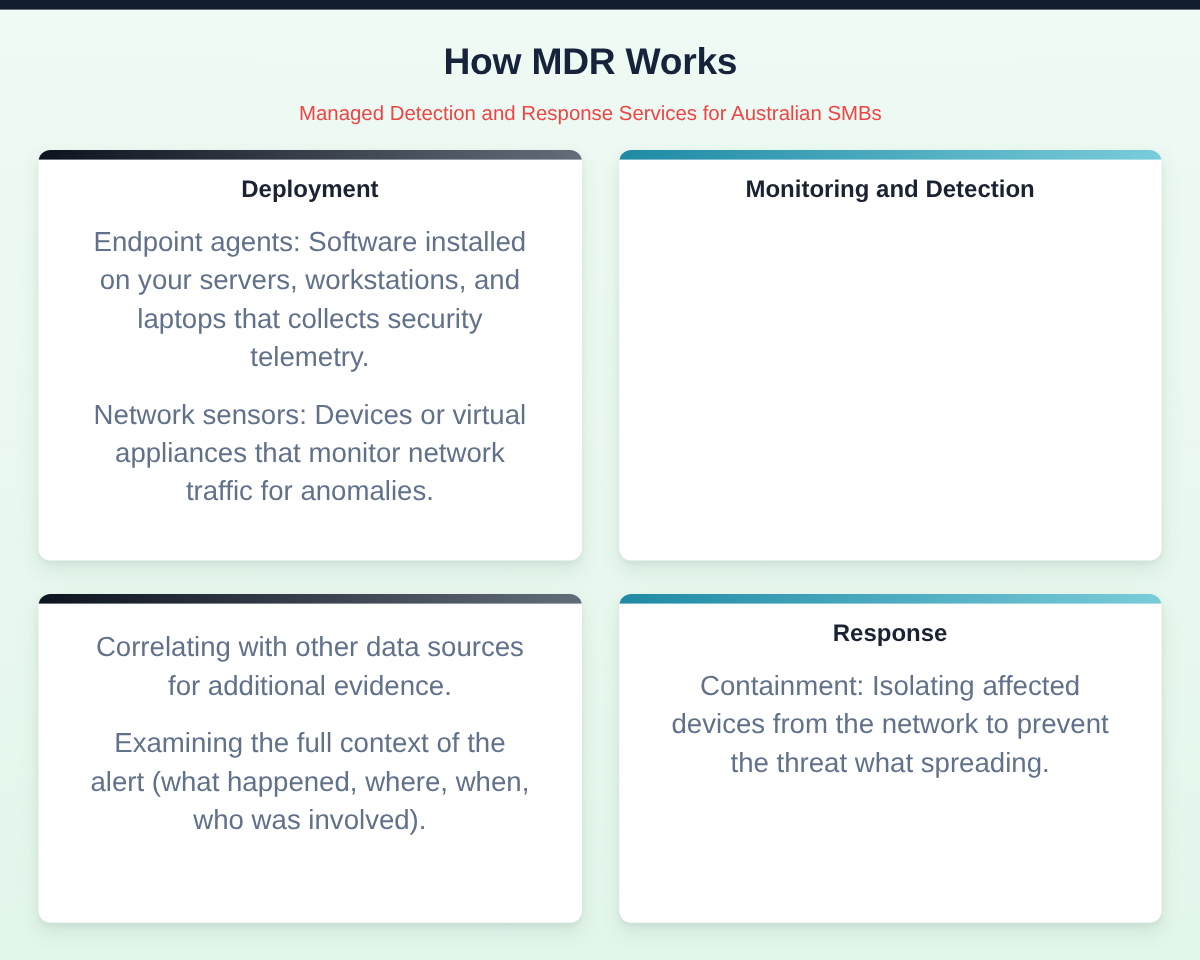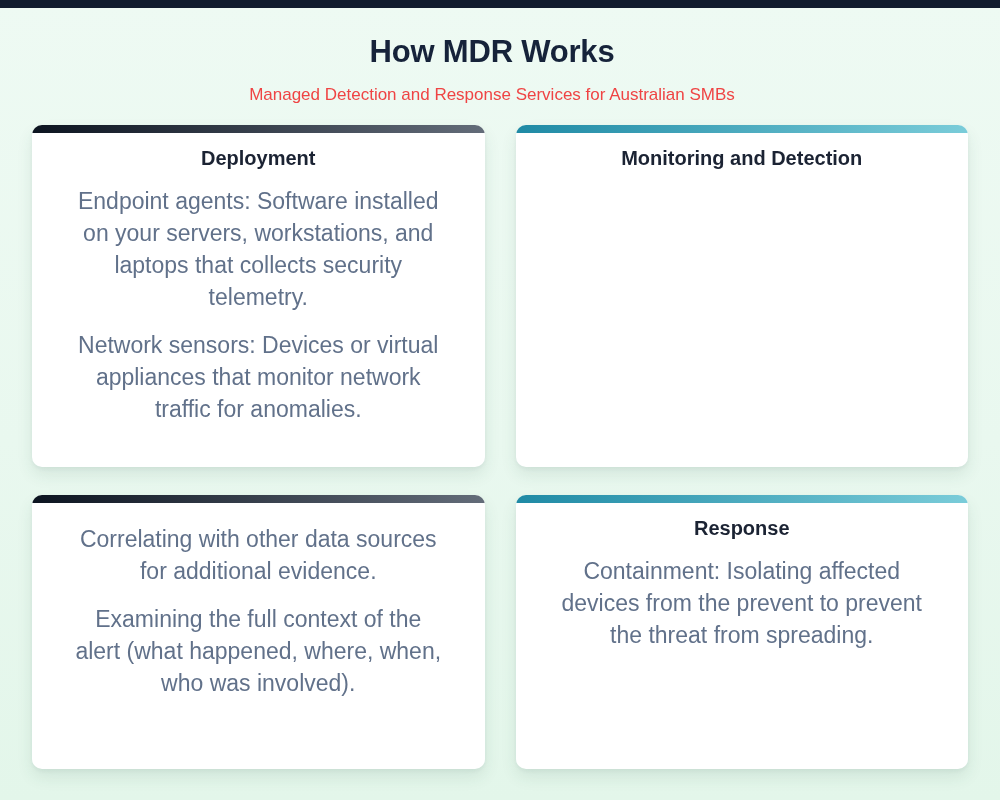--- a/index.html
+++ b/index.html
@@ -100,16 +100,16 @@
 
   <section class="card">
     <div class="accent" data-accent="dark" style="background: linear-gradient(90deg, rgb(12, 20, 32), rgb(99, 108, 121));"></div>
     <p class="card-text">Correlating with other data sources for additional evidence.</p>
     <p class="card-text">Examining the full context of the alert (what happened, where, when, who was involved).</p>
   </section>
 
   <section class="card">
     <div class="accent" data-accent="teal" style="background: linear-gradient(90deg, rgb(31, 138, 165), rgb(122, 204, 217));"></div>
     <h2 class="card-title">Response</h2>
-    <p class="card-text">Containment: Isolating affected devices from the prevent to prevent the threat from spreading.</p>
+    <p class="card-text">Containment: Isolating affected devices from the network to prevent the threat what spreading.</p>
   </section>
 
 </main>
 
 </body></html>

